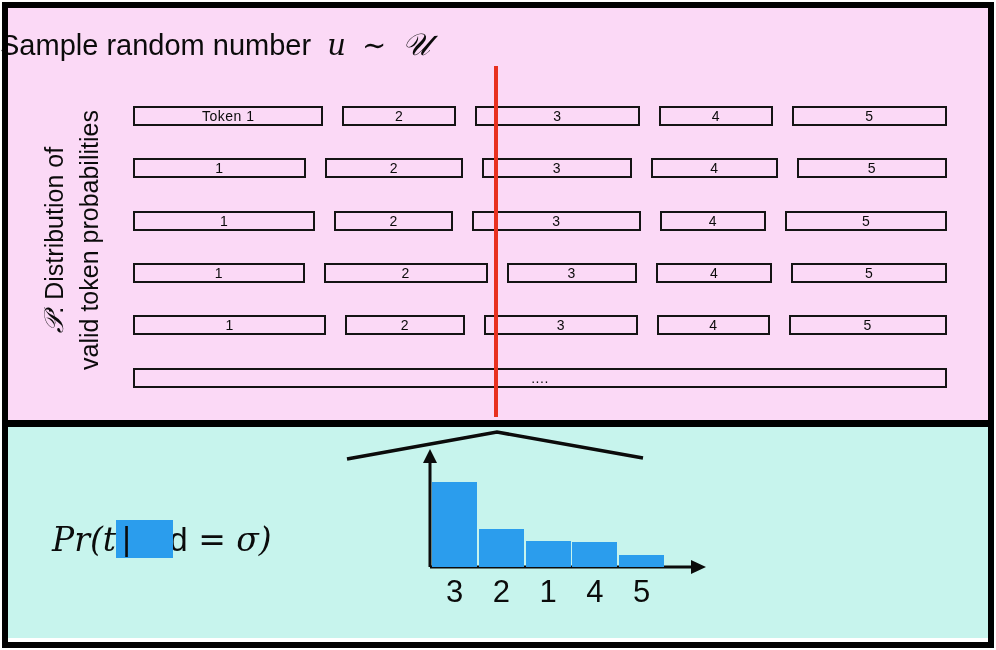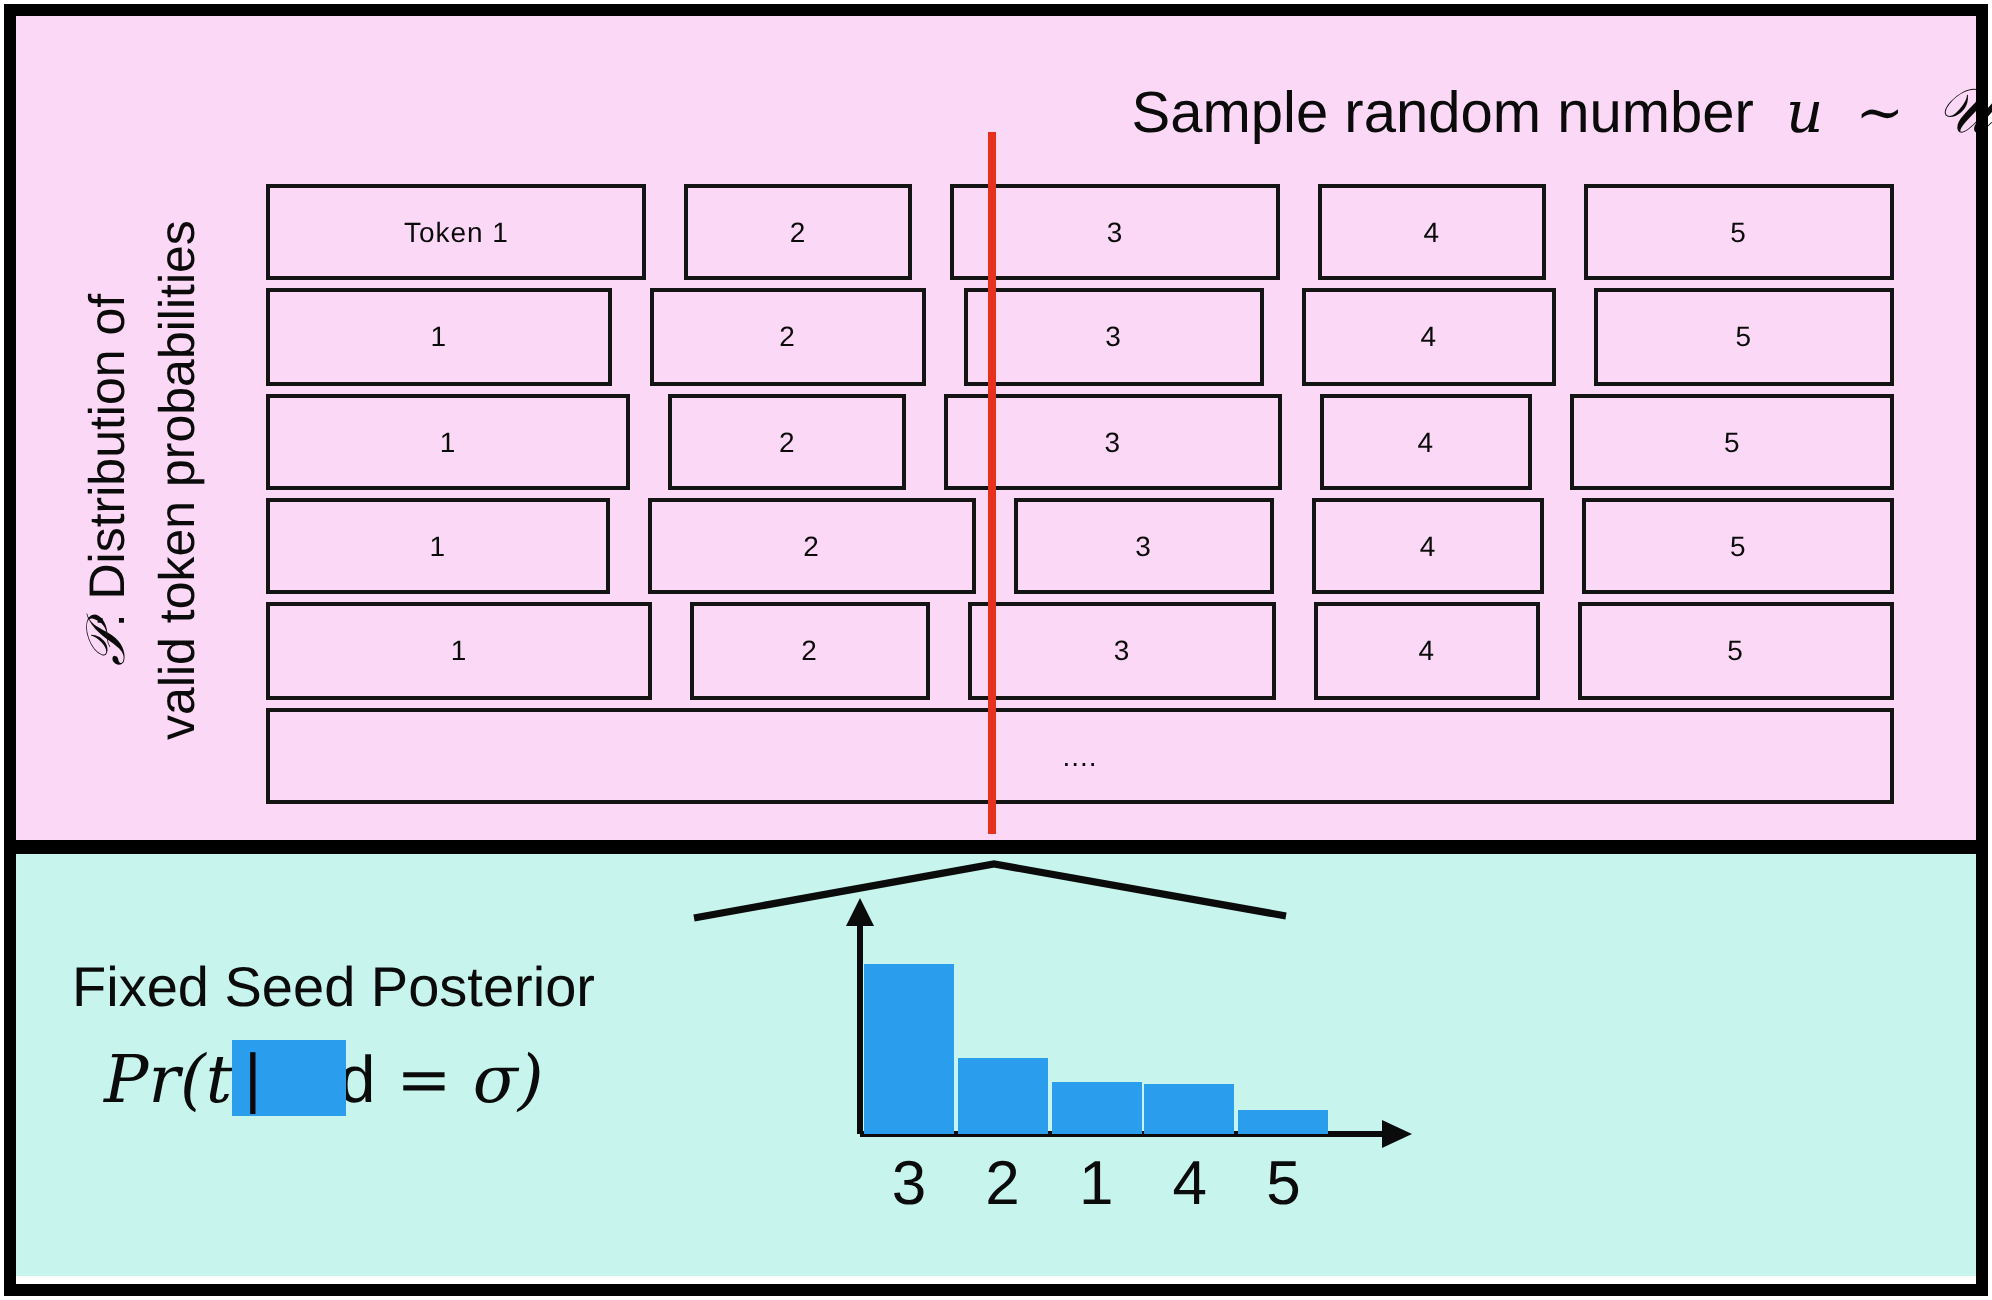--- a/index.html
+++ b/index.html
@@ -9,35 +9,35 @@
   
   .frame{position:absolute;left:2px;top:2px;width:980px;height:634px;border:6px solid #000;
          z-index:60;pointer-events:none;}
 
   
   .pink-section{position:absolute;left:8px;top:8px;width:980px;height:412px;background:#fbd9f6;}
   .section-divider{position:absolute;left:8px;top:420px;width:980px;height:7px;background:#000;z-index:5;}
   .cyan-section{position:absolute;left:8px;top:427px;width:980px;height:211px;background:#c7f4ed;}
 
   
-  .title{position:absolute;left:0;top:26px;width:996px;text-align:right;font-size:29px;z-index:4;margin-top:12px;}
+  .title{position:absolute;left:0;top:26px;width:996px;text-align:left;font-size:29px;z-index:4;}
   .title .math-var{font-family:"DejaVu Serif","Liberation Serif",serif;font-style:italic;margin-left:8px;}
   .title .math-rel{font-family:"DejaVu Serif","Liberation Serif",serif;margin-left:8px;}
   .title .math-script{font-family:"DejaVu Serif","Liberation Serif",serif;font-style:italic;margin-left:8px;font-size:31px;}
 
   
   .side-label{position:absolute;left:-112px;top:200px;width:374px;height:80px;
               transform:rotate(-90deg);transform-origin:50% 50%;text-align:center;
               font-size:25px;line-height:1.38;z-index:4;}
   .script-p{font-family:"DejaVu Serif","Liberation Serif",serif;font-style:italic;font-size:27px;}
 
   
   .prob-table{position:absolute;left:133px;top:92px;width:814px;height:310px;
               display:flex;flex-direction:column;gap:4px;z-index:4;}
-  .prob-row{flex:1;display:flex;gap:19px;}
+  .prob-row{flex:1;display:flex;gap:19px;align-items:center;}
   .prob-cell{flex-basis:0;border:2px solid #141414;background:#fbd9f6;
              display:flex;align-items:center;justify-content:center;
              font-size:14px;letter-spacing:0.5px;}
 
   
   .red-line{position:absolute;left:494px;top:66px;width:4px;height:351px;background:#e8301f;z-index:10;}
 
   
   .caret-svg{position:absolute;left:340px;top:426px;width:310px;height:40px;z-index:6;}
 
@@ -120,21 +120,20 @@
         <div class="prob-cell" style="flex-grow: 100;">....</div>
       </div>
     </div>
 
   <div class="red-line"></div>
 
   <svg class="caret-svg" viewBox="0 0 310 40">
     <polyline points="7,33 157,6 303,32" fill="none" stroke="#0b0b0b" stroke-width="3.6"></polyline>
   </svg>
 
-  <div class="posterior-label">Fixed Seed Posterior</div>
   <div class="posterior-formula">
     <span class="it">Pr(t</span><span class="bar">|</span><span class="sans">seed</span><span> = </span><span class="it">σ)</span>
   </div>
 
   <div class="posterior-chart">
     <svg class="axes-svg" viewBox="0 0 310 175">
       <line x1="22" y1="119" x2="22" y2="12" stroke="#0b0b0b" stroke-width="3"></line>
       <polygon points="22,1 15,15 29,15" fill="#0b0b0b"></polygon>
       <line x1="22" y1="119" x2="286" y2="119" stroke="#0b0b0b" stroke-width="3"></line>
       <polygon points="298,119 283,112 283,126" fill="#0b0b0b"></polygon>

